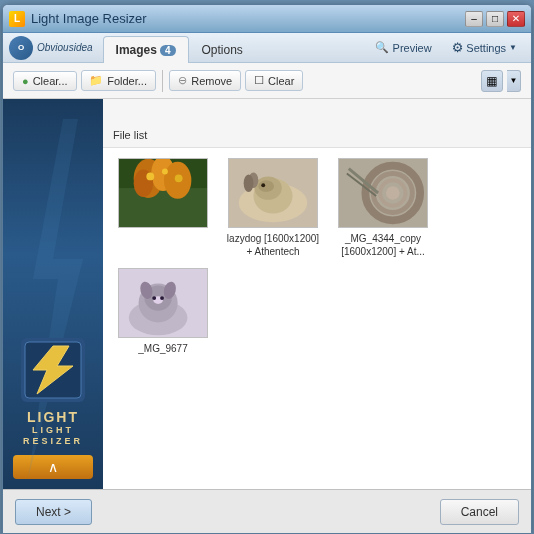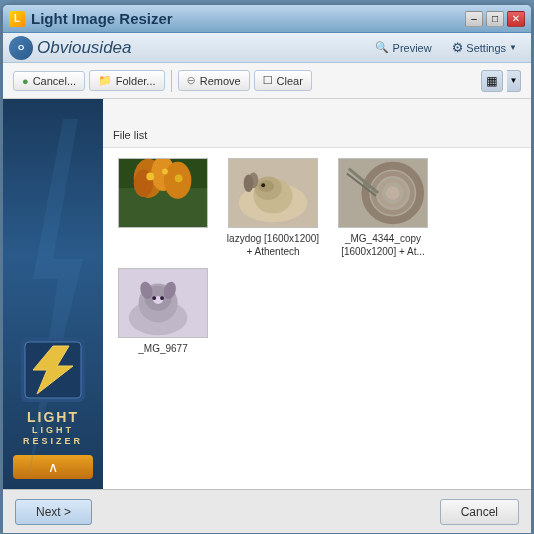--- a/index.html
+++ b/index.html
@@ -40,22 +40,22 @@
     }
     .title-bar-icon {
       width: 16px;
       height: 16px;
       background: linear-gradient(135deg, #ffd700, #ff8c00);
       border-radius: 2px;
       display: flex; align-items: center; justify-content: center;
       font-size: 10px; color: white; font-weight: bold;
     }
     .title-text {
-      font-size: 15px;
-      font-weight: bold;
+      font-size: 13px;
+      font-weight: normal;
       color: #1a3a5c;
     }
     .title-bar-controls {
       display: flex;
       gap: 3px;
     }
     .win-btn {
       width: 18px; height: 16px;
       border-radius: 2px;
       border: 1px solid rgba(0,0,0,0.3);
@@ -84,21 +84,21 @@
       padding-right: 10px;
     }
     .logo-img {
       width: 24px; height: 24px;
       background: linear-gradient(135deg, #4a7fb5, #2a5a8a);
       border-radius: 50%;
       display: flex; align-items: center; justify-content: center;
       color: white; font-size: 8px; font-weight: bold;
     }
     .logo-text {
-      font-size: 17px;
+      font-size: 10px;
       color: #2a4a6a;
       font-style: italic;
     }
     .tab {
       display: flex;
       align-items: center;
       padding: 4px 12px;
       cursor: pointer;
       font-size: 12px;
       border: 1px solid transparent;
@@ -323,37 +323,44 @@
       <div class="win-btn maximize">□</div>
       <div class="win-btn close">✕</div>
     </div>
   </div>
 
   <div class="menu-bar">
     <div class="logo-area">
       <div class="logo-img">O</div>
       <span class="logo-text">Obviousidea</span>
     </div>
+    <div class="tab active">
+      <span>Images</span>
+      <span class="tab-badge">4</span>
+    </div>
+    <div class="tab">
+      <span>Options</span>
+    </div>
     <div class="menu-right">
       <div class="menu-btn">
         <span>🔍</span>
         <span>Preview</span>
       </div>
       <div class="menu-btn">
         <span class="gear-icon">⚙</span>
         <span>Settings</span>
         <span style="font-size:8px;">▼</span>
       </div>
     </div>
   </div>
 
   <div class="toolbar">
     <div class="tb-btn">
       <span style="color:#4a9a4a;font-weight:bold;">●</span>
-      <span>Cancel...</span>
+      <span>Clear...</span>
     </div>
     <div class="tb-btn">
       <span>📁</span>
       <span>Folder...</span>
     </div>
     <div class="tb-sep"></div>
     <div class="tb-btn">
       <span style="color:#888;">⊖</span>
       <span>Remove</span>
     </div>

